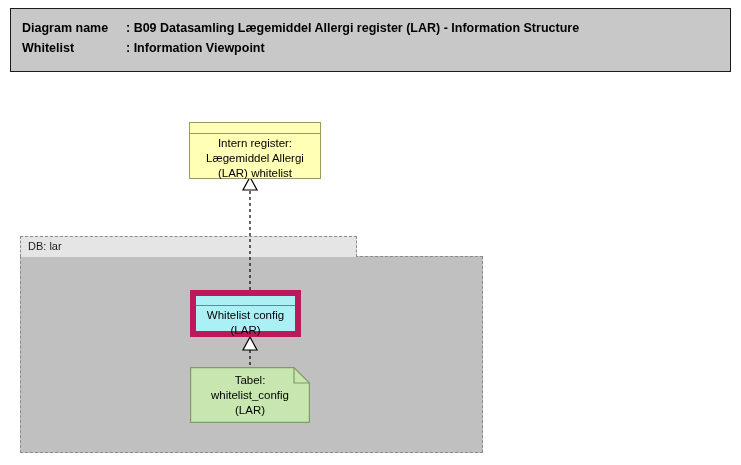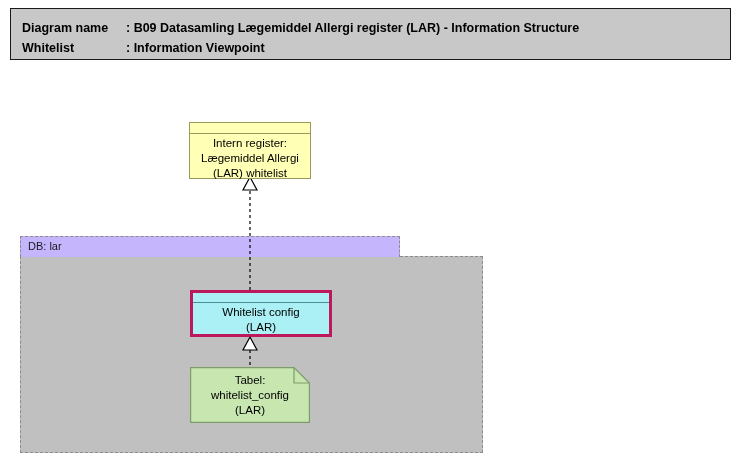--- a/index.html
+++ b/index.html
@@ -23,21 +23,21 @@
     width: 741px;
     height: 465px;
   }
 
   
   .title-box {
     position: absolute;
     left: 10px;
     top: 8px;
     width: 721px;
-    height: 52px;
+    height: 64px;
     background: #c8c8c8;
     border: 1px solid #1a1a1a;
     box-sizing: border-box;
     padding-left: 43px;
   }
   .title-line {
     position: absolute;
     left: 11px;
     font-size: 12.5px;
     font-weight: bold;
@@ -49,23 +49,23 @@
   .title-line.l2 { top: 32px; }
   .title-key { display: inline-block; }
   .title-key.k1 { width: 104px; }
   .title-key.k2 { width: 104px; }
 
   
   .group-tab {
     position: absolute;
     left: 20px;
     top: 236px;
-    width: 380px;
+    width: 337px;
     height: 21px;
-    background: #c4b5fd;
+    background: #e5e5e5;
     border: 1px dashed #8c8c8c;
     border-bottom: none;
     box-sizing: border-box;
     z-index: 2;
   }
   .group-tab-label {
     position: absolute;
     left: 7px;
     top: 3px;
     font-size: 11px;
@@ -106,40 +106,40 @@
     font-size: 11.5px;
     color: #000000;
     line-height: 15px;
     white-space: pre-line;
   }
 
   
   .node-yellow {
     left: 189px;
     top: 122px;
-    width: 122px;
+    width: 132px;
     height: 57px;
     background: #ffffb5;
     border: 1px solid #9a9a5c;
   }
   .node-yellow .node-strip {
     border-bottom: 1px solid #9a9a5c;
   }
   .node-yellow .node-text {
     top: 13px;
   }
 
   
   .node-cyan {
     left: 190px;
     top: 290px;
-    width: 142px;
+    width: 111px;
     height: 47px;
     background: #aaf0f5;
-    border: 3px solid #be185d;
+    border: 6px solid #be185d;
   }
   .node-cyan .node-strip {
     height: 10px;
     border-bottom: 1px solid #4f8e94;
   }
   .node-cyan .node-text {
     top: 12px;
   }
 
   

